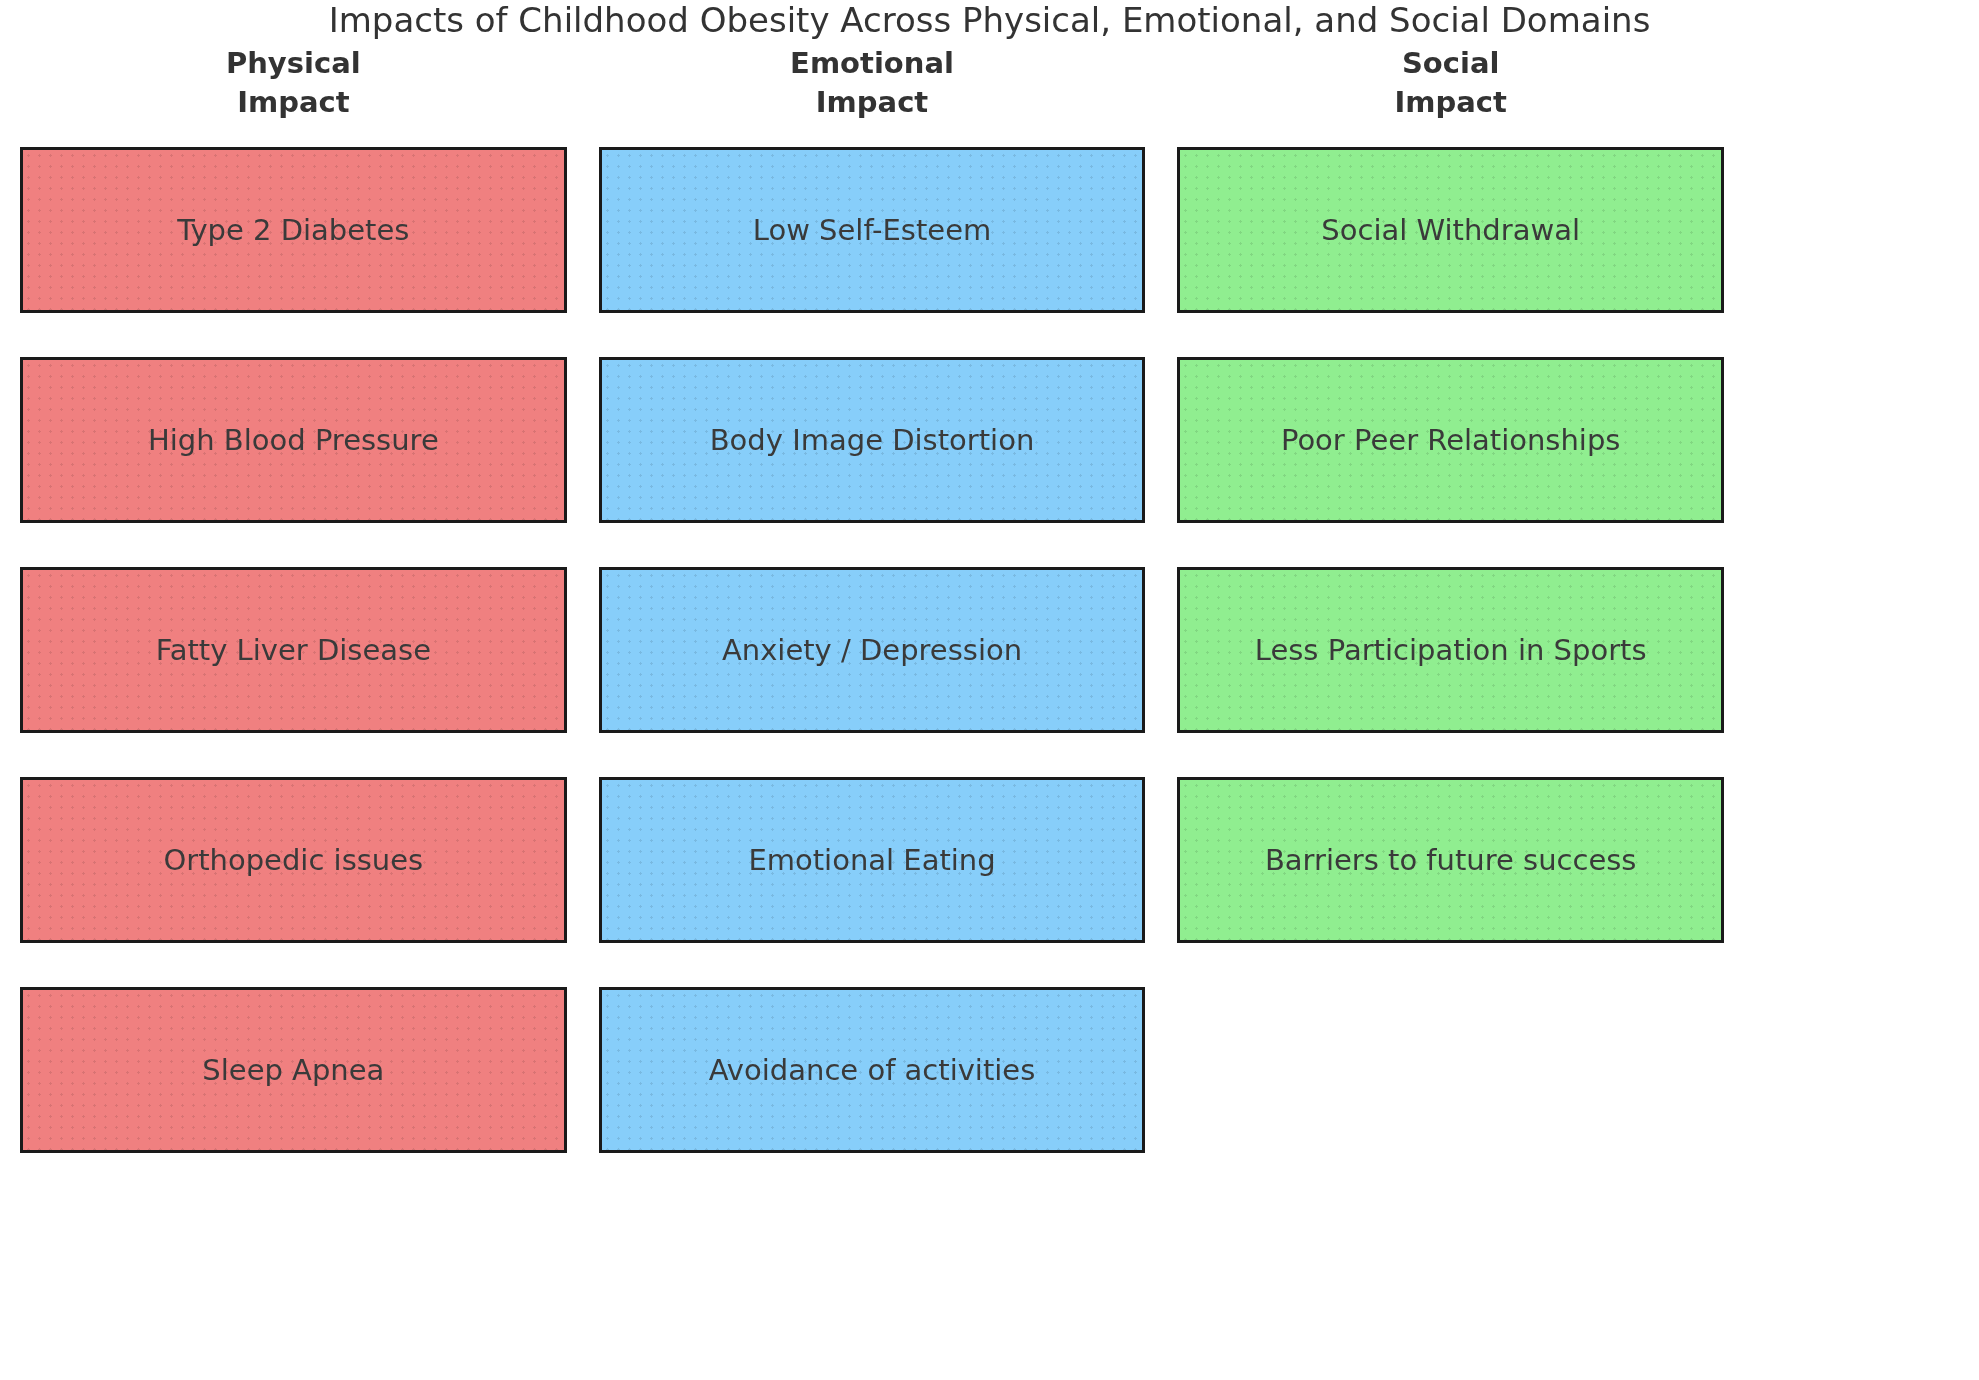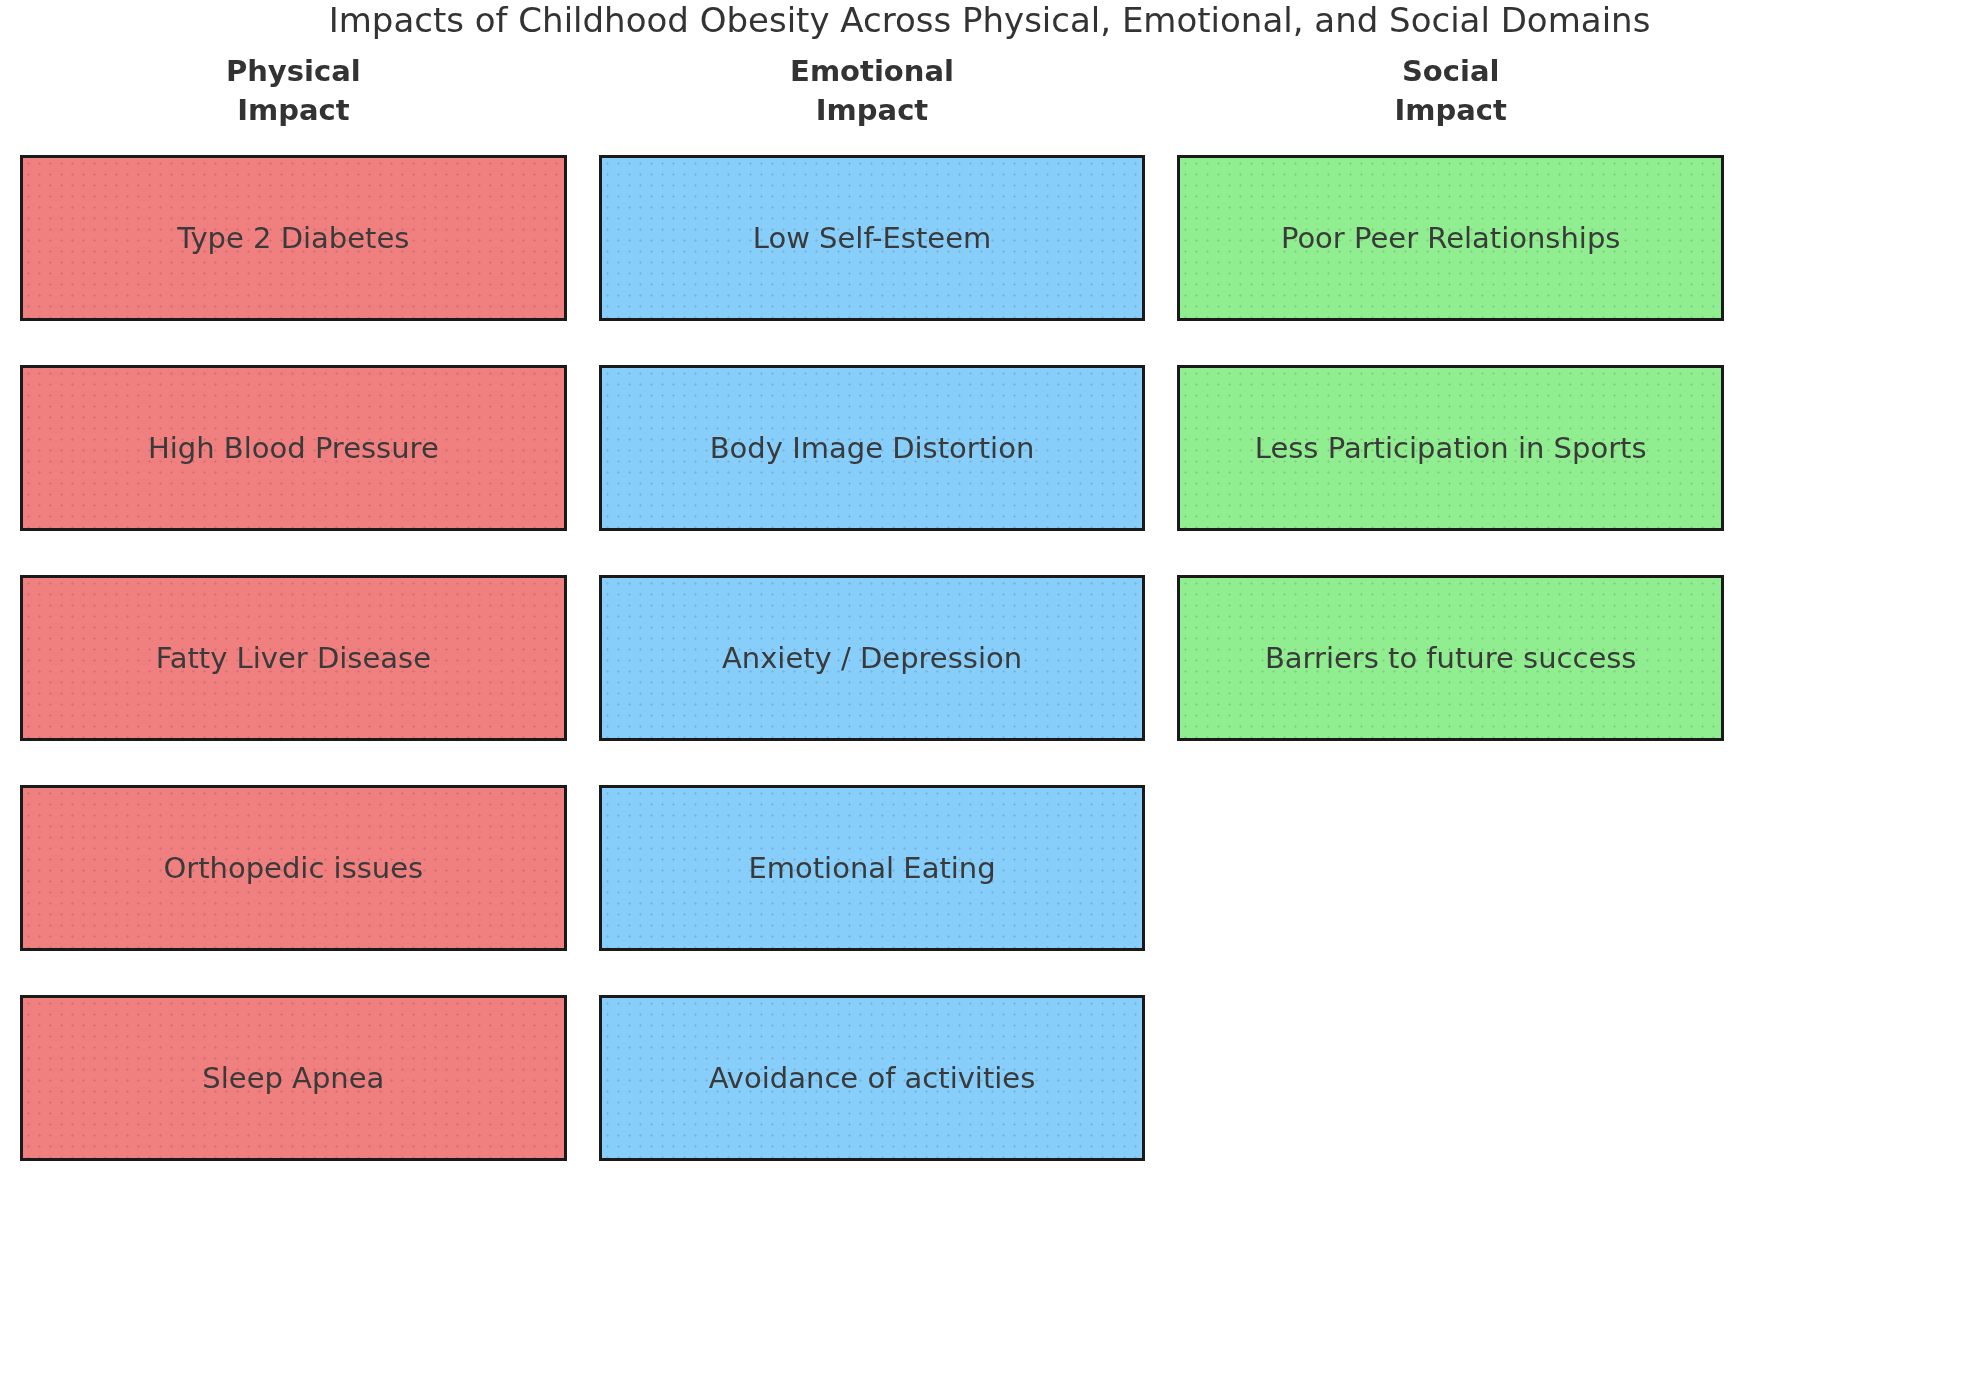--- a/index.html
+++ b/index.html
@@ -21,21 +21,21 @@
     left: 0;
     width: 100%;
     text-align: center;
     font-size: 34px;
     color: #333333;
     white-space: nowrap;
   }
   .columns {
     position: absolute;
     left: 20px;
-    top: 52px;
+    top: 44px;
     width: 1704px;
     display: flex;
     gap: 32px;
   }
   .column {
     flex: 1 1 0;
     display: flex;
     flex-direction: column;
   }
   .col-header {
@@ -91,19 +91,20 @@
       <div class="impact-box" style="background-color: rgb(135, 206, 250);">Low Self-Esteem</div>
       <div class="impact-box" style="background-color: rgb(135, 206, 250);">Body Image Distortion</div>
       <div class="impact-box" style="background-color: rgb(135, 206, 250);">Anxiety / Depression</div>
       <div class="impact-box" style="background-color: rgb(135, 206, 250);">Emotional Eating</div>
       <div class="impact-box" style="background-color: rgb(135, 206, 250);">Avoidance of activities</div>
     </div>
 
     <div class="column">
       <div class="col-header">Social
 Impact</div>
+      <div class="impact-box" style="background-color: rgb(144, 238, 144);">Social Withdrawal</div>
       <div class="impact-box" style="background-color: rgb(144, 238, 144);">Poor Peer Relationships</div>
       <div class="impact-box" style="background-color: rgb(144, 238, 144);">Less Participation in Sports</div>
       <div class="impact-box" style="background-color: rgb(144, 238, 144);">Barriers to future success</div>
     </div>
 
   </div>
 </div>
 
 </body></html>

